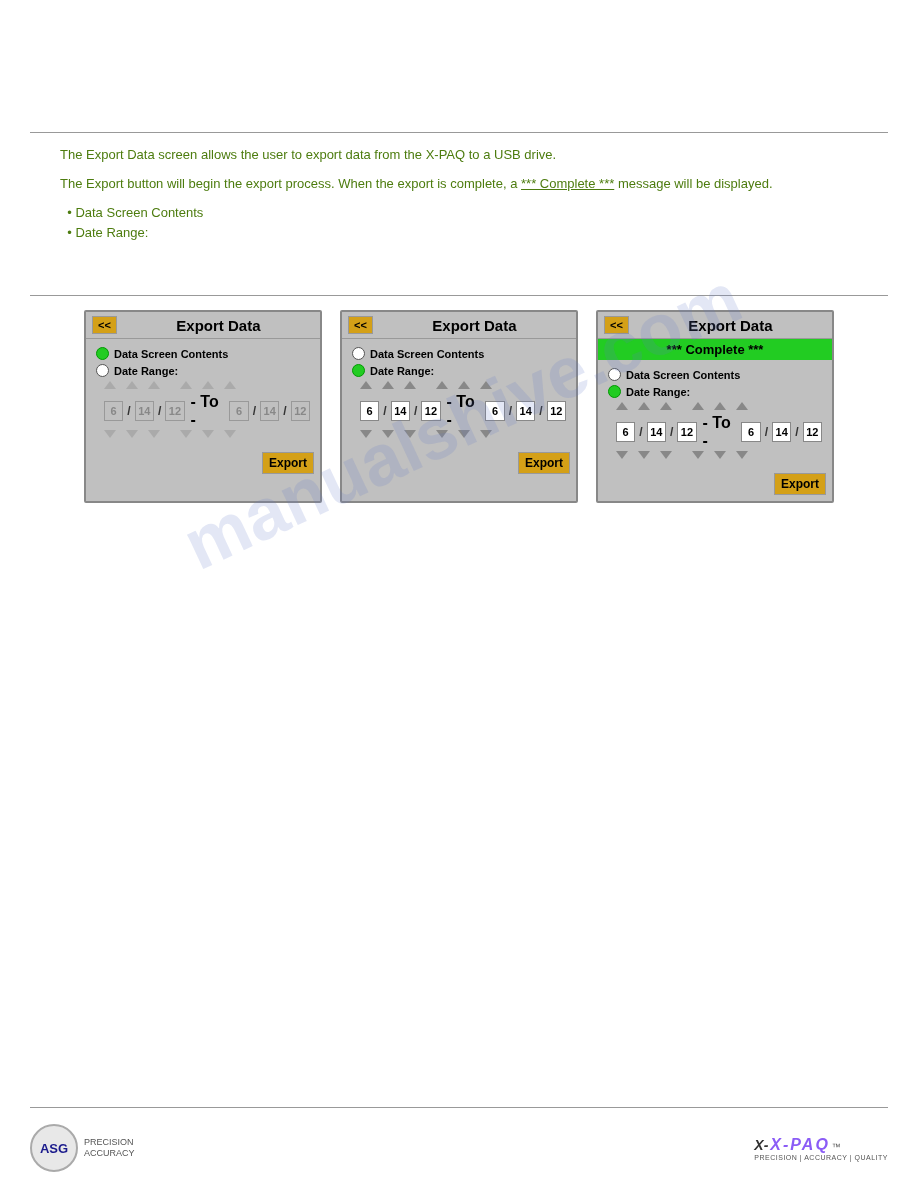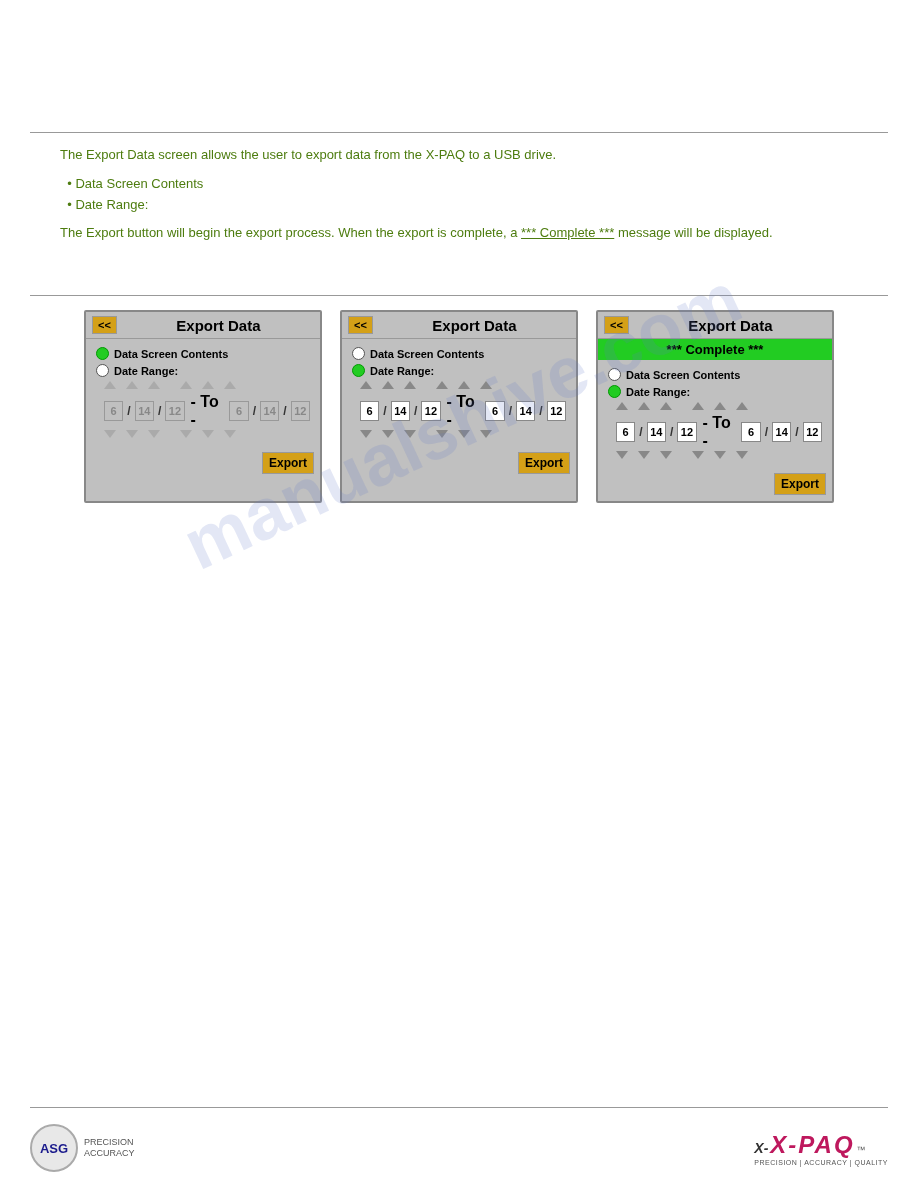--- a/index.html
+++ b/index.html
@@ -321,27 +321,27 @@
 
 <hr class="hr-top">
 <hr class="hr-mid">
 <hr class="hr-bottom">
 
 <div class="watermark">manualshive.com</div>
 
 <div class="doc-text">
   <p>The Export Data screen allows the user to export data from the X-PAQ to a USB drive.</p>
   <p>
-    &nbsp;&nbsp;• <span>Data Screen Contents</span><br>
-    &nbsp;&nbsp;• <span>Date Range:</span>
-  </p>
-  <p>
     <span>The Export button will begin the export process. When the export is complete, a</span>
     <span class="underline">*** Complete ***</span>
     <span>message will be displayed.</span>
+  </p>
+  <p>
+    &nbsp;&nbsp;• <span>Data Screen Contents</span><br>
+    &nbsp;&nbsp;• <span>Date Range:</span>
   </p>
 </div>
 
 <div class="main-content">
 
   <div class="export-panel">
     <div class="panel-header">
       <button class="back-btn">
         <span>&lt;&lt;</span>
       </button>
@@ -633,19 +633,19 @@
     <div class="asg-text">
       <div>PRECISION</div>
       <div>ACCURACY</div>
     </div>
   </div>
 
   <div class="xpaq-logo">
     <div>
       <div style="display:flex;align-items:baseline;gap:2px;">
         <span style="font-size:14px;font-weight:bold;color:#333;font-style:italic;">X-</span>
-        <span style="font-size:24px;font-weight:bold;color:#be185d;font-style:italic;letter-spacing:2px;">X-PAQ</span>
+        <span style="font-size:16px;font-weight:bold;color:#8b5cf6;font-style:italic;letter-spacing:2px;">X-PAQ</span>
         <span style="font-size:9px;vertical-align:super;color:#555;">™</span>
       </div>
       <div style="font-size:7px;color:#555;letter-spacing:0.5px;text-align:right;">PRECISION | ACCURACY | QUALITY</div>
     </div>
   </div>
 </div>
 
 </body></html>

